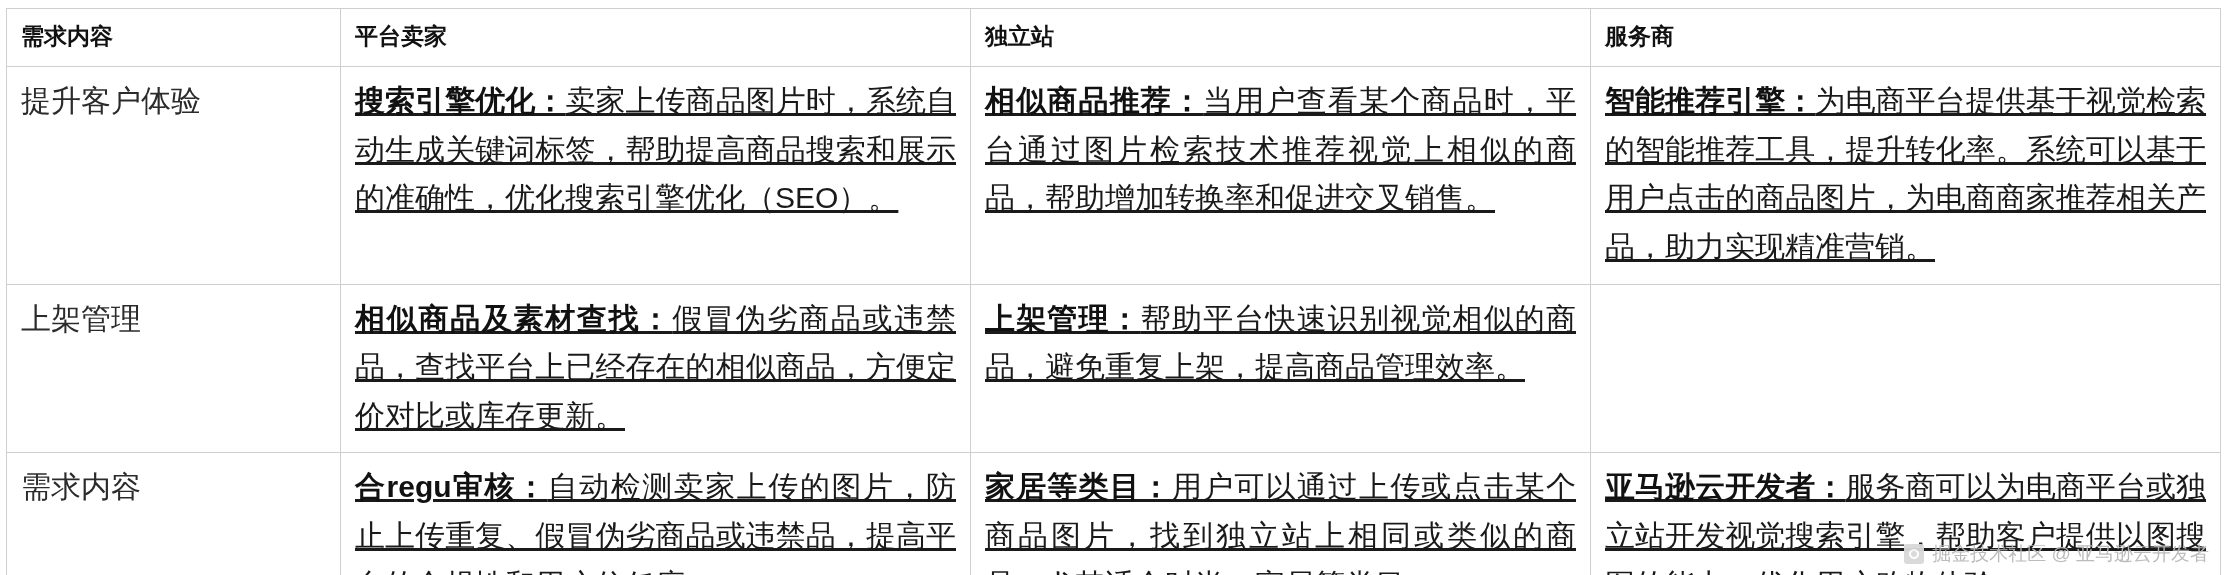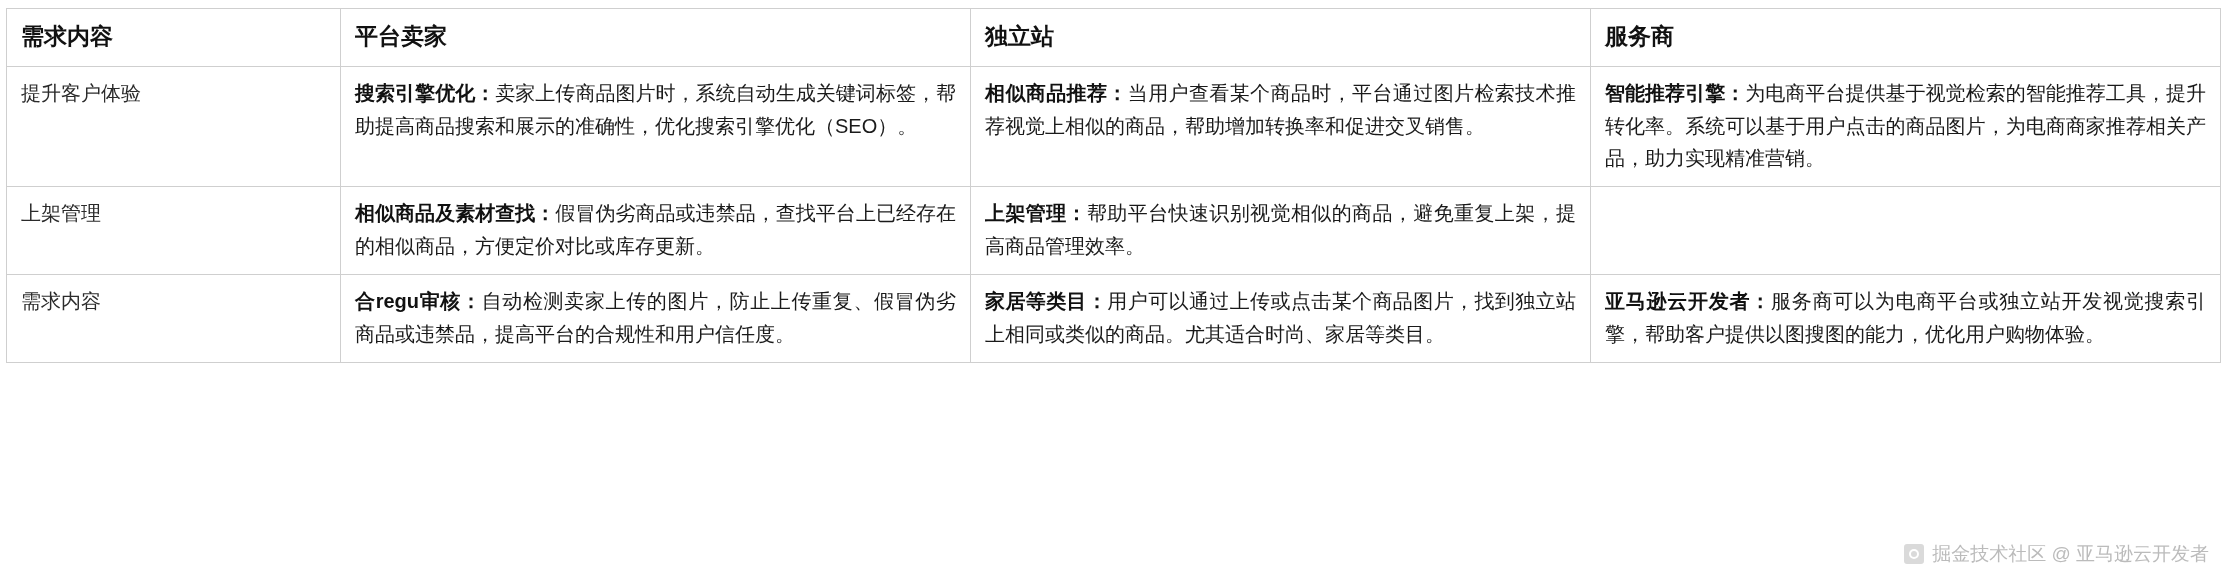--- a/index.html
+++ b/index.html
@@ -30,21 +30,21 @@
   table.req-table col.c1 { width: 334px; }
   table.req-table col.c2 { width: 630px; }
   table.req-table col.c3 { width: 620px; }
   table.req-table col.c4 { width: 630px; }
 
   table.req-table th,
   table.req-table td {
     border: 1px solid #cfcfcf;
     vertical-align: top;
     padding: 10px 14px 12px 14px;
-    font-size: 20px;
+    font-size: 30px;
     line-height: 1.62;
     text-align: left;
   }
   table.req-table th {
     font-weight: bold;
     font-size: 23px;
     padding-top: 9px;
     padding-bottom: 11px;
     background: #ffffff;
     color: #111;
@@ -52,20 +52,21 @@
   td.label-cell {
     font-size: 23px;
     color: #2b2b2b;
     vertical-align: middle;
     padding-left: 14px;
   }
   .cell-text {
     display: block;
     text-align: justify;
     text-justify: inter-ideograph;
+    text-decoration: underline;
   }
   .cell-term {
     font-weight: bold;
     color: #111;
   }
   td.empty-cell {
     background: #ffffff;
   }
   .watermark {
     position: absolute;

